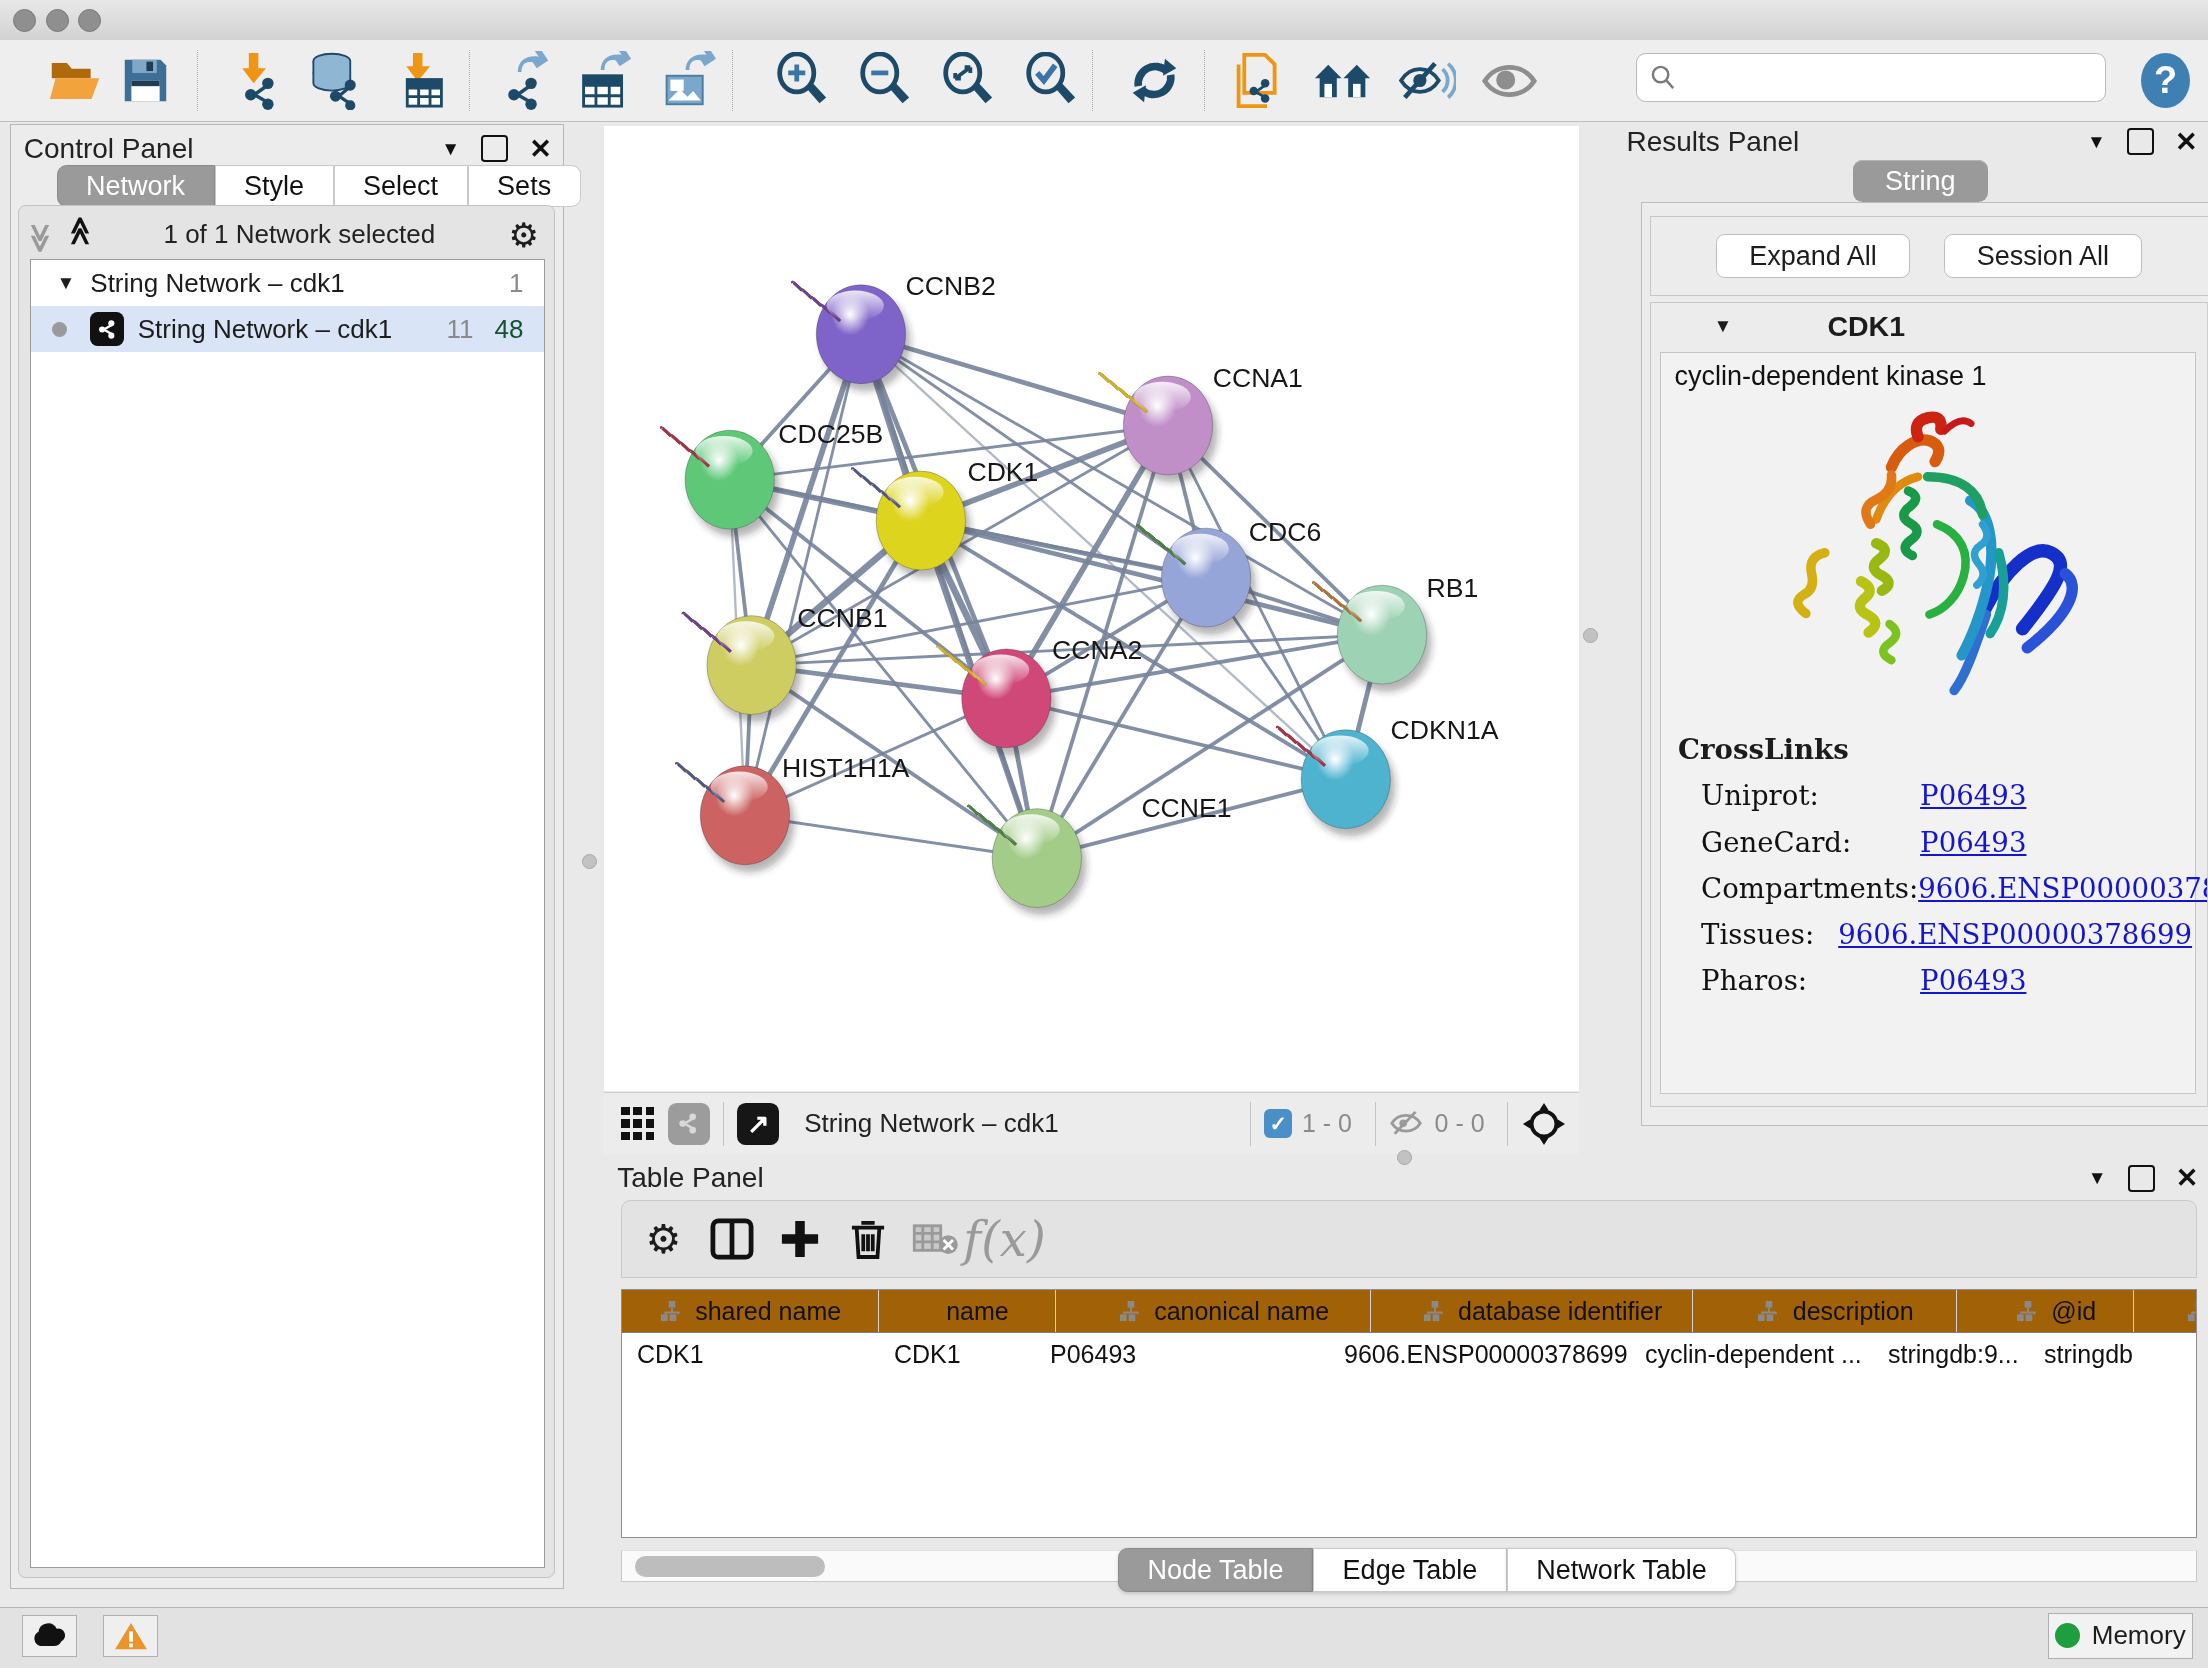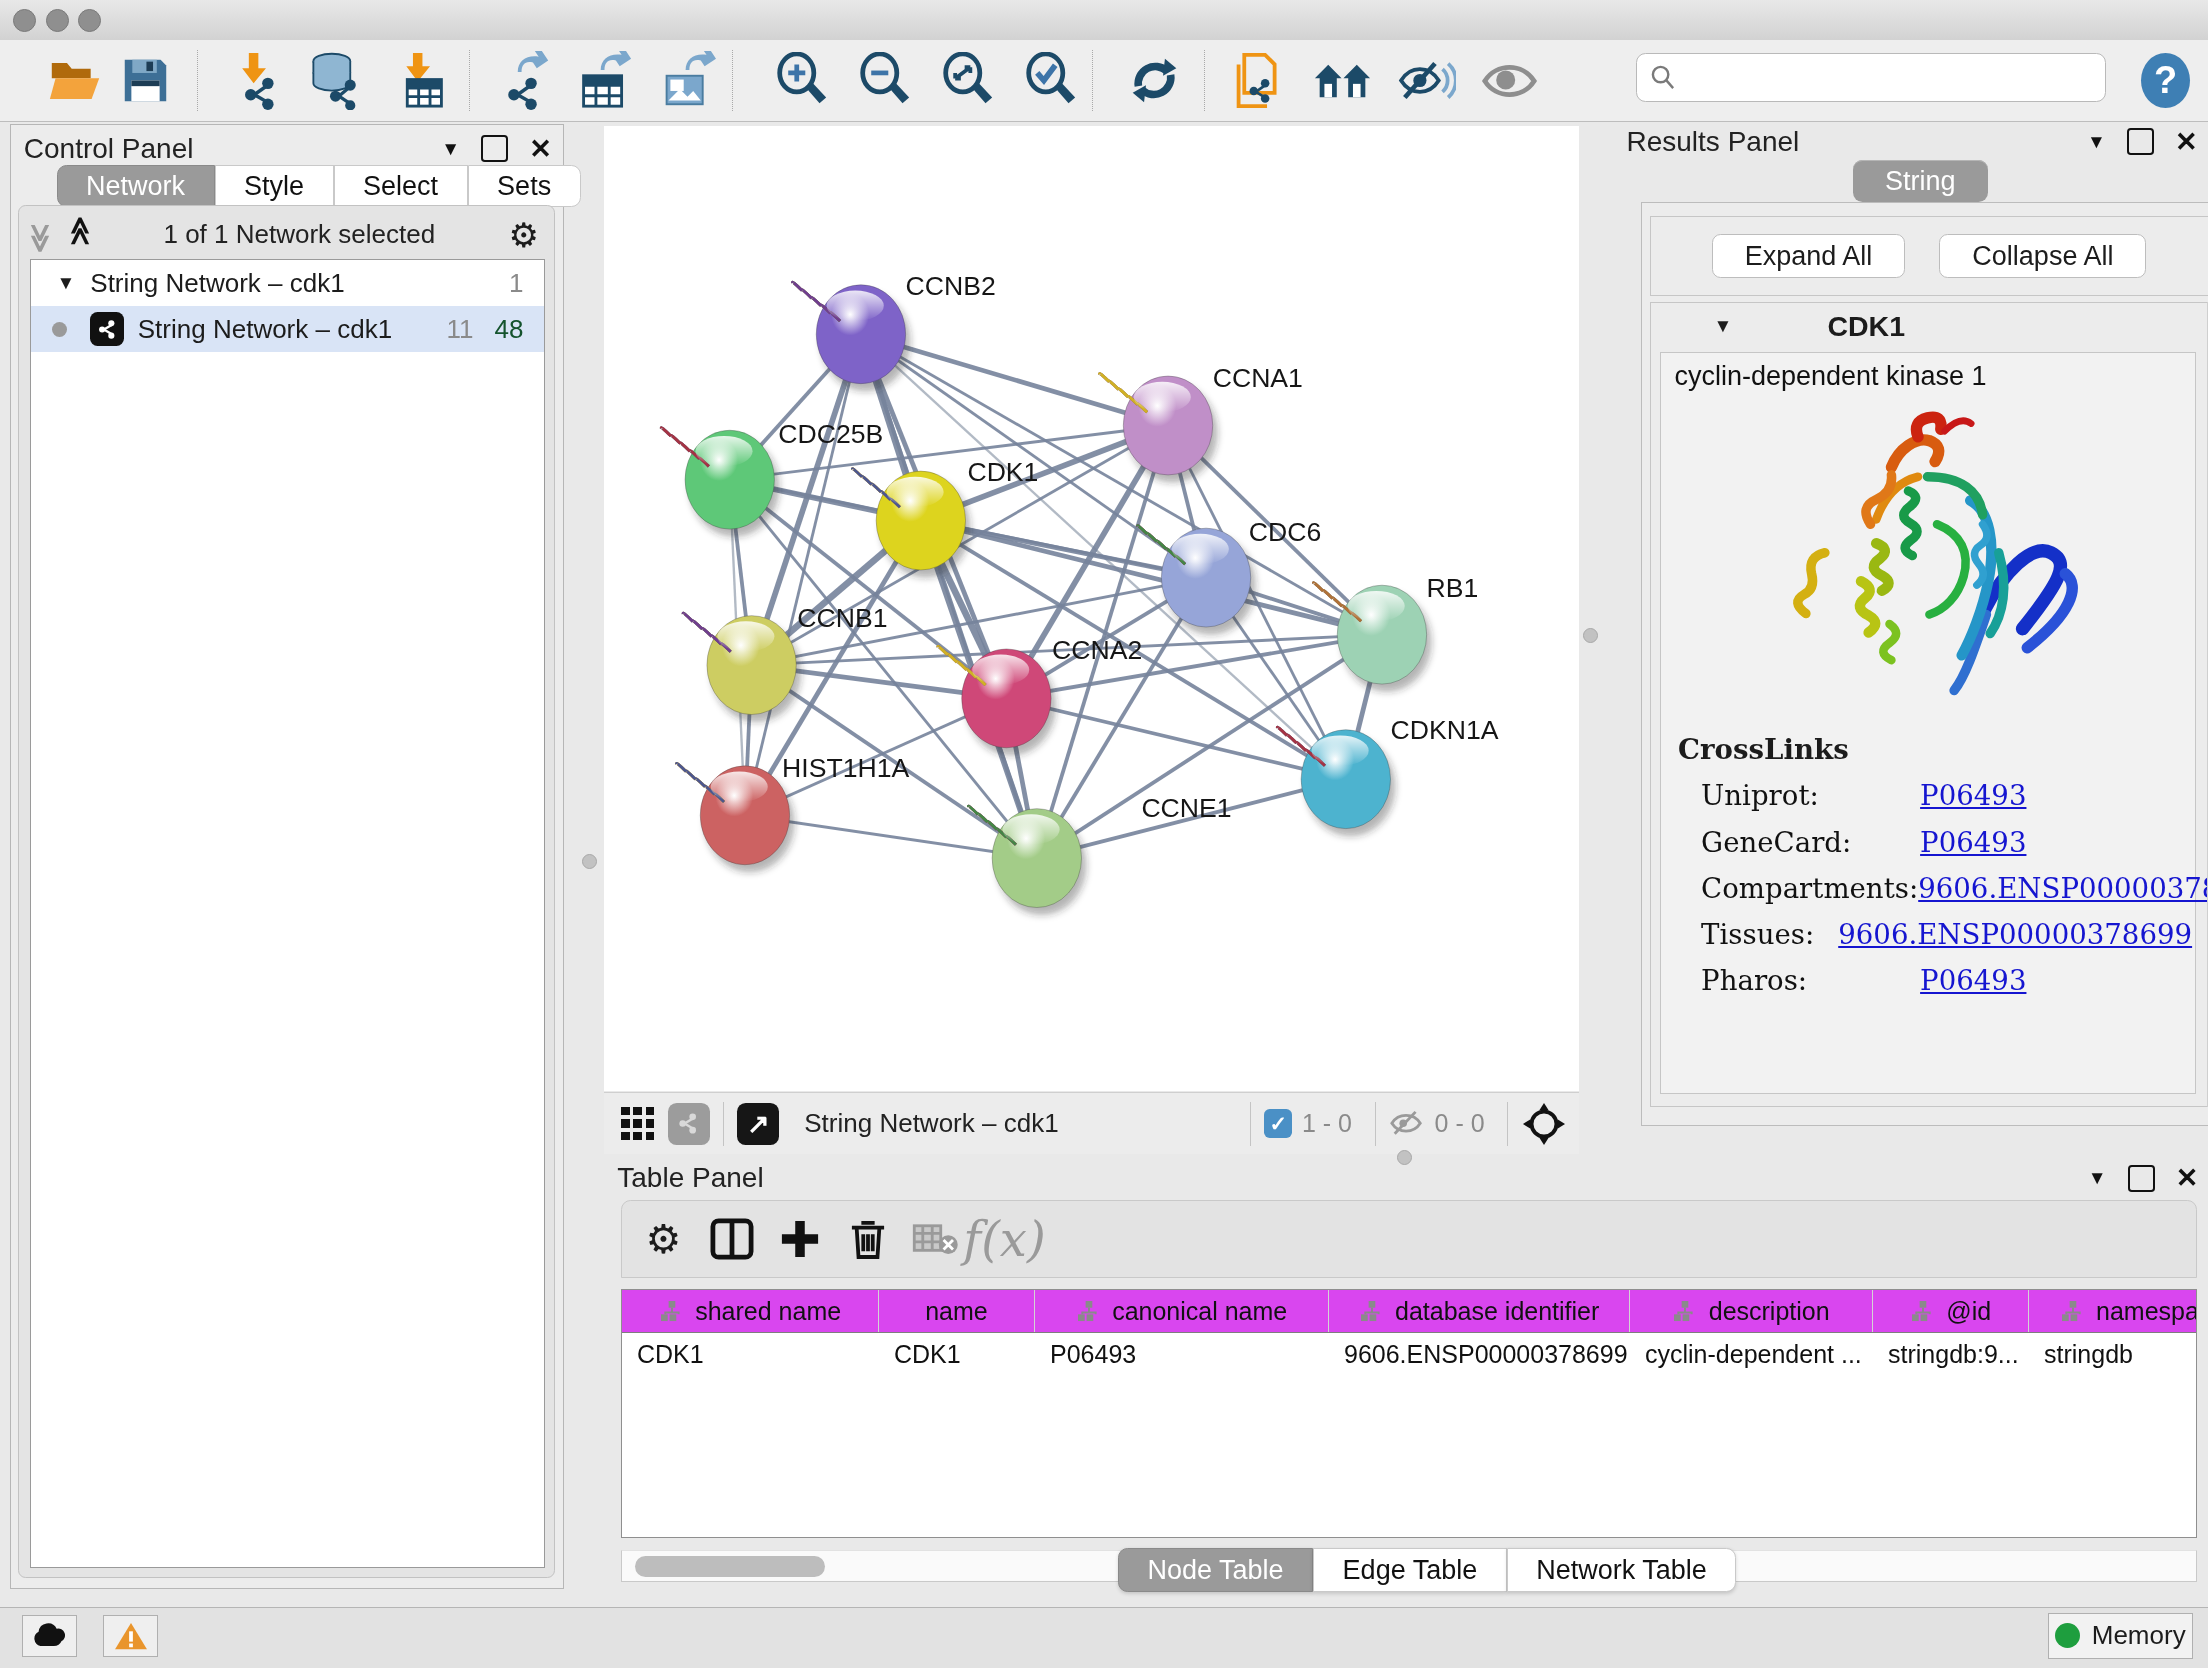--- a/index.html
+++ b/index.html
@@ -73,21 +73,21 @@
   .cl-label{width:219px;color:#111;}
   .cl-link{color:#1515d0;text-decoration:underline;}
   #rp-scroll{left:565px;top:99px;width:11.4px;height:805px;background:#e6e6e6;border:1px solid #cfcfcf;box-sizing:border-box;}
   
   #table-panel{left:604px;top:1162px;width:1605px;height:445px;}
   #tp-header{left:13.3px;top:0px;width:1581px;display:flex;justify-content:space-between;align-items:center;}
   #tp-toolband{left:17px;top:38px;width:1576px;height:78px;background:#e3e3e3;border:1px solid #c9c9c9;border-radius:9.5px 9.5px 0 0;display:flex;align-items:center;box-sizing:border-box;}
   .tp-ico{width:53px;height:53px;margin-left:15px;display:flex;align-items:center;justify-content:center;}
   .fx{font-family:"DejaVu Serif",serif;font-style:italic;font-size:48px;color:#9a9a9a;margin-left:16px;}
   #tp-table{left:17px;top:127px;width:1576px;height:249px;background:#ffffff;border:1.9px solid #8f8f8f;box-sizing:border-box;overflow:hidden;}
-  #tp-colhead{display:flex;height:42px;background:#d946ef;border-bottom:1.9px solid #7e7e7e;}
+  #tp-colhead{display:flex;height:42px;background:#a16207;border-bottom:1.9px solid #7e7e7e;gap:21px;}
   .colcell{display:flex;align-items:center;justify-content:center;font-size:25px;color:#111;border-right:1px solid #d4d4d4;box-sizing:border-box;gap:11.4px;}
   #tp-row{display:flex;height:42px;}
   .rowcell{display:flex;align-items:center;font-size:25px;color:#111;padding-left:15px;box-sizing:border-box;white-space:nowrap;overflow:hidden;}
   #tp-hscroll{left:17px;top:388px;width:1576px;height:32px;background:#fafafa;border:1px solid #c9c9c9;border-top:1px solid #e2e2e2;box-sizing:border-box;}
   #tp-thumb{left:13.3px;top:4.8px;width:190px;height:21px;background:#bdbdbd;border-radius:10.5px;}
   #tp-tabs{left:514px;top:386px;display:flex;}
   #tp-tabs .tabbtn{height:42px;box-shadow:0 1.9px 3.8px rgba(0,0,0,0.15);}
   
   #statusbar{left:0;top:1607px;width:2208px;height:61px;background:#e2e2e2;border-top:1px solid #b5b5b5;}
   .sb-btn{top:6.7px;width:55px;height:42px;background:#efefef;border:1.9px solid #b0b0b0;display:flex;align-items:center;justify-content:center;box-sizing:border-box;}
@@ -615,21 +615,21 @@
     <span class="panel-ctrls">
       <span class="pc-tri">▼</span>
       <span class="pc-box"></span>
       <span class="pc-x">✕</span>
     </span>
   </div>
   <div id="rp-tab" class="abs">String</div>
   <div id="rp-body" class="abs">
     <div id="rp-btnrow" class="abs">
       <span class="rp-btn">Expand All</span>
-      <span class="rp-btn">Collapse All</span>
+      <span class="rp-btn">Session All</span>
     </div>
     <div id="rp-gene" class="abs">
       <div id="rp-genehead" class="abs">
         <span class="tri">▼</span>
         <span class="gname">CDK1</span>
       </div>
       <div id="rp-genebody" class="abs">
         <div id="rp-desc" class="abs">cyclin-dependent kinase 1</div>
         <svg class="abs" style="left:124px;top:57px" width="304" height="314" viewBox="0 0 320 330">
           <g fill="none" stroke-linecap="round">

